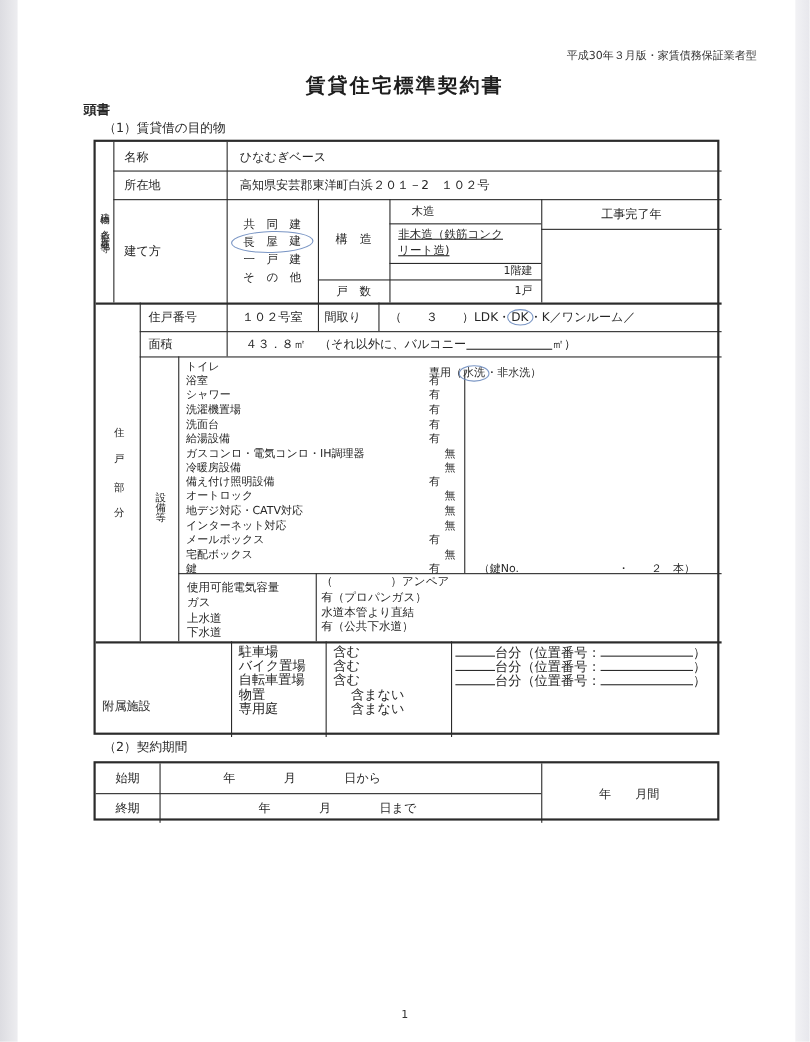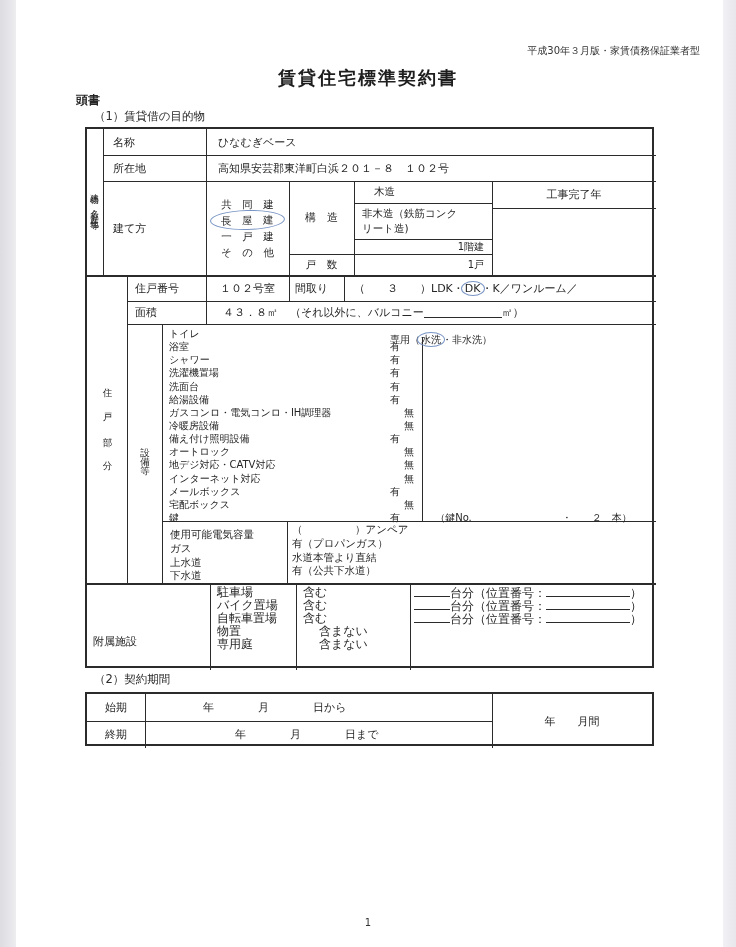--- a/index.html
+++ b/index.html
@@ -7,21 +7,21 @@
     width:736px;height:947px;position:relative;overflow:hidden;
     background:#ffffff;
     font-family:"DejaVu Sans","Liberation Sans",sans-serif;
     color:#262626;
     -webkit-font-smoothing:antialiased;
   }
   .strip-left{position:absolute;left:0;top:0;width:16px;height:947px;
     background:linear-gradient(to right,#dcdce1,#ededf0);}
   .strip-right{position:absolute;right:0;top:0;width:13px;height:947px;
     background:linear-gradient(to left,#e7e7ec,#f2f2f5);}
-  .edition-note{position:absolute;top:44px;right:36px;font-size:10px;color:#333;margin-left:32px;}
+  .edition-note{position:absolute;top:44px;right:48px;font-size:10px;color:#333;margin-left:32px;}
   .doc-title{position:absolute;top:66px;left:0;width:736px;text-align:center;
     font-size:18px;font-weight:bold;letter-spacing:2px;color:#1e1e1e;}
   .h-tobusho{position:absolute;left:76px;top:92px;font-size:12px;font-weight:bold;}
   .sec-label{position:absolute;font-size:11.5px;color:#2a2a2a;}
   .sec1{left:94px;top:109px;}
   .sec2{left:94px;top:672px;}
   .page-num{position:absolute;left:0;top:917px;width:736px;text-align:center;font-size:10px;color:#333;}
 
   
   .tbl{position:absolute;border:2px solid #2b2b2b;box-sizing:border-box;background:transparent;}
@@ -44,21 +44,21 @@
   .circ{display:inline-block;border:1.5px solid rgba(106,138,190,.9);border-radius:50%;
     padding:0 3px;margin:5px -3px;}
   .circ-wide{display:inline-block;border:1.5px solid rgba(106,138,190,.9);border-radius:50%;
     padding:1px 10px;margin:-2px -10px;transform:rotate(-1.5deg);}
 
   .eline{height:13.15px;line-height:13.15px;font-size:10px;white-space:nowrap;}
   .uline{height:13.8px;line-height:13.8px;font-size:10.5px;white-space:nowrap;}
   .fline{height:13px;line-height:13px;font-size:12px;white-space:nowrap;}
   .nashi{padding-left:14px;}
   .fukumanai{padding-left:16px;}
-  .pre{white-space:pre-line;}
+  .pre{white-space:pre-line;text-decoration:underline;}
 </style>
 </head>
 <body>
 
 <div class="strip-left"></div>
 <div class="strip-right"></div>
 
 <div class="edition-note">平成30年３月版・家賃債務保証業者型</div>
 <div class="doc-title">賃貸住宅標準契約書</div>
 <div class="h-tobusho">頭書</div>
@@ -91,21 +91,21 @@
   <i class="hl" style="top:195px;left:40px;width:529px"></i>
   <i class="hl" style="top:392px;left:75px;width:494px"></i>
   <i class="hl thick" style="top:454px;left:0;width:569px"></i>
 
   <div class="cell vtext" style="left:0;top:0;width:16px;height:146px;font-size:8.5px;letter-spacing:2px">建物の名称・所在地等</div>
 
   <div class="cell cl" style="left:16px;top:0;width:103px;height:26px;padding-left:10px">名称</div>
   <div class="cell cl" style="left:119px;top:0;width:445px;height:26px;padding-left:12px">ひなむぎベース</div>
 
   <div class="cell cl" style="left:16px;top:26px;width:103px;height:26px;padding-left:10px">所在地</div>
-  <div class="cell cl" style="left:119px;top:26px;width:445px;height:26px;padding-left:12px">高知県安芸郡東洋町白浜２０１－８　１０２号</div>
+  <div class="cell cl" style="left:119px;top:26px;width:445px;height:26px;padding-left:12px">高知県安芸郡東洋町白浜２０１－2　１０２号</div>
 
   <div class="cell cl" style="left:16px;top:52px;width:103px;height:94px;padding-left:10px">建て方</div>
 
   <div class="cell" style="left:119px;top:52px;width:83px;height:94px;display:flex;flex-direction:column;justify-content:center;align-items:center;line-height:16px;font-size:10.5px">
     <div>共　同　建</div>
     <div><span class="circ-wide"><span>長　屋　建</span></span></div>
     <div>一　戸　建</div>
     <div>そ　の　他</div>
   </div>
 

